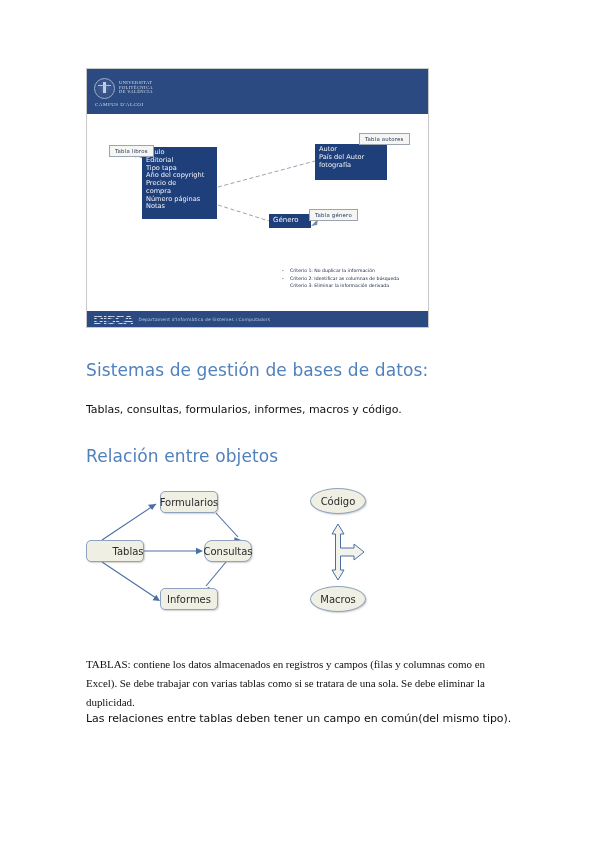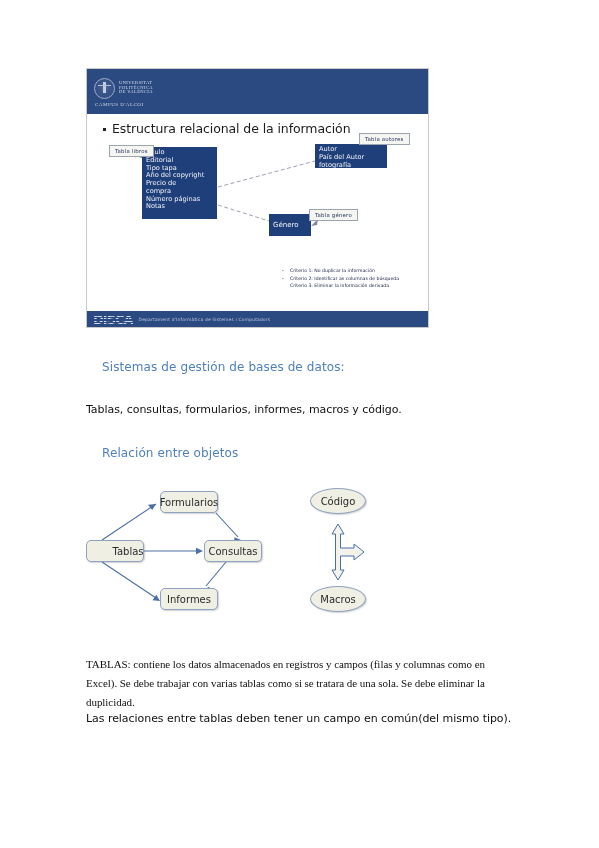--- a/index.html
+++ b/index.html
@@ -169,31 +169,30 @@
     left: 55px;
     top: 78px;
     width: 75px;
     height: 72px;
     font-size: 6.6px;
   }
   .ent-autores {
     left: 228px;
     top: 75px;
     width: 72px;
-    height: 24px;
+    height: 36px;
     font-size: 6.6px;
   }
   .ent-genero {
     left: 182px;
     top: 145px;
     width: 42px;
-    height: 22px;
+    height: 14px;
     font-size: 7px;
     display: flex;
-    align-items: center;
   }
   .ent span { display: block; }
 
   
   .callout {
     position: absolute;
     background: #f5f5f2;
     border: 1px solid #9aa4b3;
     color: #23355c;
     font-size: 5.4px;
@@ -257,23 +256,23 @@
     font-size: 4.4px;
     color: #b9c6dd;
     margin-left: 6px;
     letter-spacing: 0.2px;
     white-space: nowrap;
   }
 
   
   .doc-heading {
     position: absolute;
-    left: 102px;
+    left: 86px;
     color: #4f81bd;
-    font-size: 12px;
+    font-size: 17px;
     font-family: "DejaVu Sans", sans-serif;
     letter-spacing: 0.1px;
     white-space: nowrap;
   }
   #heading-sgbd { top: 360px; }
   #heading-relacion { top: 446px; }
 
   .doc-para {
     position: absolute;
     left: 86px;
@@ -308,21 +307,21 @@
     align-items: center;
     justify-content: center;
     box-sizing: border-box;
     box-shadow: 1px 1px 1.5px rgba(120,120,120,0.35);
   }
   .node-box { border-radius: 5px; }
   .node-ell { border-radius: 50%; text-align: right; }
 
   .n-formularios { left: 74px; top: 9px;  width: 58px; height: 22px; }
   .n-tablas      { left: 0px;  top: 58px; width: 58px; height: 22px; padding-left: 26px; }
-  .n-consultas   { left: 118px;top: 58px; width: 58px; height: 22px; }
+  .n-consultas   { left: 118px;top: 58px; width: 48px; height: 22px; border-radius: 8px; }
   .n-informes    { left: 74px; top: 106px;width: 58px; height: 22px; }
   .n-codigo      { left: 224px;top: 6px;  width: 56px; height: 26px; }
   .n-macros      { left: 224px;top: 104px;width: 56px; height: 26px; }
 </style>
 </head>
 <body>
 
 <div class="page">
 
   <div class="slide">
@@ -334,23 +333,20 @@
           <div class="logo-lines">
             <span>UNIVERSITAT</span>
             <span>POLITÈCNICA</span>
             <span>DE VALÈNCIA</span>
           </div>
         </div>
         <div class="logo-campus">CAMPUS D'ALCOI</div>
       </div>
     </div>
 
-    <div class="slide-subtitle">
-      <span class="bullet"></span><span>Estructura relacional de la información</span>
-    </div>
 
     <svg class="slide-canvas" viewBox="0 0 341 258" width="341" height="258">
 
       <path d="M52,88 L62,92 L60,86 Z" fill="#7f8899"></path>
       <path d="M296,74 L286,84 L292,84 Z" fill="#7f8899"></path>
       <path d="M231,150 L224,157 L230,156 Z" fill="#7f8899"></path>
 
       <line x1="48" y1="88" x2="90" y2="80" stroke="#8d96a6" stroke-width="0.8" stroke-dasharray="3 2"></line>
       <path d="M90,80 l-6,-1.5 l1.5,5 z" fill="#3a5a92"></path>
 

